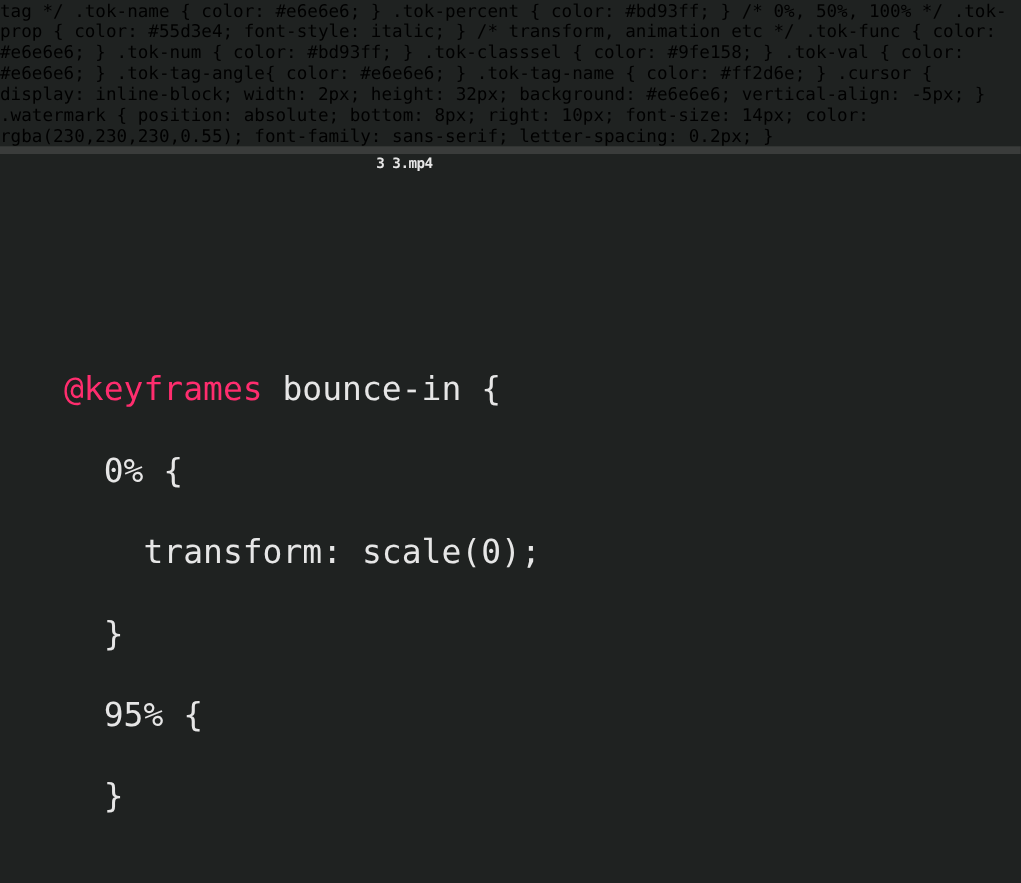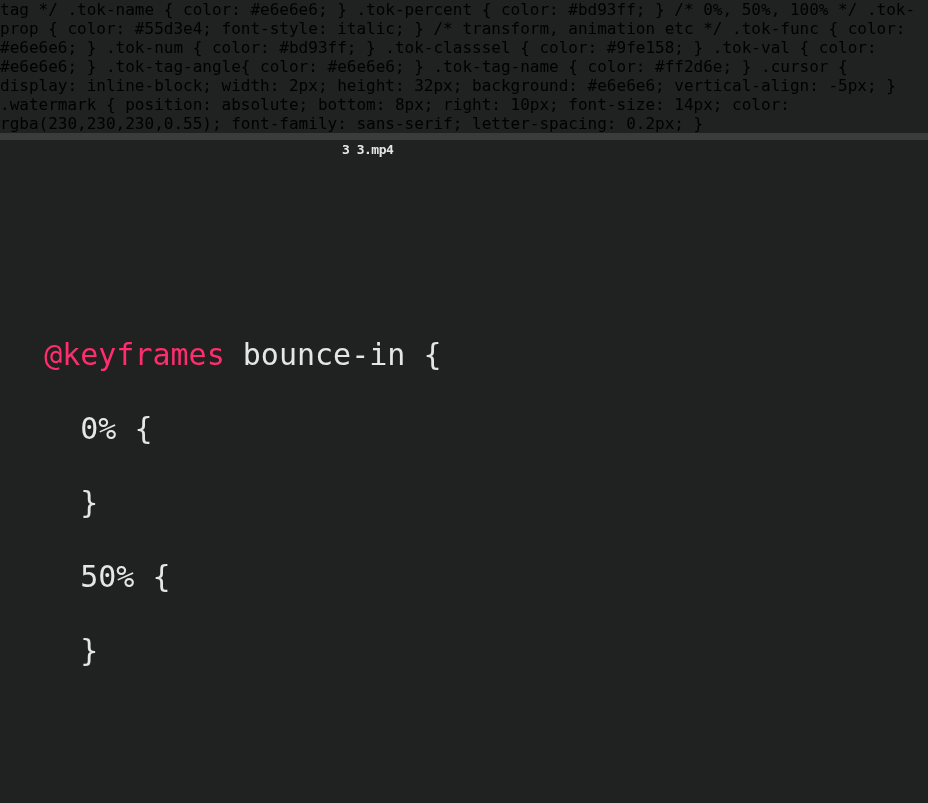--- a/index.html
+++ b/index.html
@@ -33,21 +33,21 @@
   .tab-label {
     position: absolute;
     top: -2px;
     left: 342px;
     font-size: 13px;
     font-weight: bold;
     color: #e6e6e6;
     letter-spacing: -0.5px;
     white-space: nowrap;
   }
-  .line { display: block; padding-left: 8px; }
+  .line { display: block; padding-left: 22px; }
   .tok-punct    { color: #e6e6e6; }
   .tok-keyword  { color: #ff2d6e; }  </style> </head><body>tag */
   .tok-name     { color: #e6e6e6; }
   .tok-percent  { color: #bd93ff; }  /* 0%, 50%, 100% */
   .tok-prop     { color: #55d3e4; font-style: italic; } /* transform, animation etc */
   .tok-func     { color: #e6e6e6; }
   .tok-num      { color: #bd93ff; }
   .tok-classsel { color: #9fe158; }
   .tok-val      { color: #e6e6e6; }
   .tok-tag-angle{ color: #e6e6e6; }
@@ -73,22 +73,23 @@
 
 
 
 
 <div class="editor">
   <div class="topbar"></div>
   <span class="tab-label">3 3.mp4</span>
 
   <span class="line">  <span class="tok-keyword">@keyframes</span> <span class="tok-name">bounce-in</span> <span class="tok-punct">{</span></span>
 <span class="line">    <span class="tok-percent">0%</span> <span class="tok-punct">{</span></span>
+<span class="line">      <span class="tok-prop">transform</span><span class="tok-punct">: </span><span class="tok-func">scale</span><span class="tok-punct">(</span><span class="tok-num">0</span><span class="tok-punct">);</span></span>
 <span class="line">    <span class="tok-punct">}</span></span>
-<span class="line">    <span class="tok-percent">50%</span> <span class="tok-punct">{</span></span>
+<span class="line">    <span class="tok-percent">95%</span> <span class="tok-punct">{</span></span>
 <span class="line">    <span class="tok-punct">}</span></span>
 
 
 
 
 
 
 
 
 

